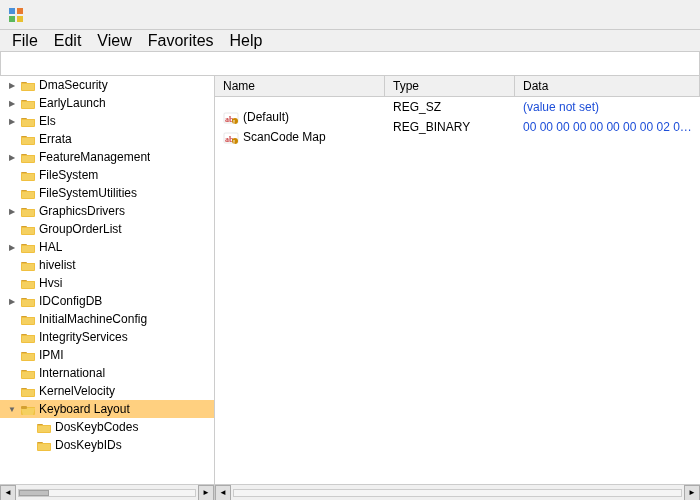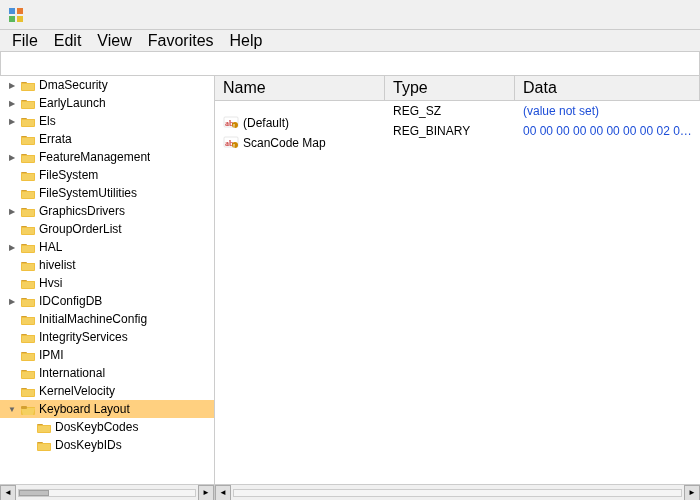--- a/index.html
+++ b/index.html
@@ -154,21 +154,21 @@
     .right-pane::-webkit-scrollbar-thumb { background: #c0c0c0; border: 1px solid #a0a0a0; }
     
     .col-headers {
       display: flex;
       border-bottom: 1px solid #ccc;
       background: #f0f0f0;
       flex-shrink: 0;
     }
     .col-header {
       padding: 3px 8px;
-      font-size: 16px;
+      font-size: 12px;
       font-weight: normal;
       border-right: 1px solid #ccc;
       cursor: default;
     }
     .col-name { width: 170px; }
     .col-type { width: 130px; }
     .col-data { flex: 1; }
     
     .reg-row {
       display: flex;
@@ -176,21 +176,21 @@
       height: 20px;
       cursor: default;
     }
     .reg-cell {
       padding: 1px 8px;
       font-size: 12px;
       overflow: hidden;
       text-overflow: ellipsis;
       white-space: nowrap;
     }
-    .reg-cell.name { width: 170px; display: flex; align-items: flex-end; gap: 4px; margin-top: 21px; }
+    .reg-cell.name { width: 170px; display: flex; align-items: flex-start; gap: 4px; margin-top: 21px; }
     .reg-cell.type { width: 130px; }
     .reg-cell.data-val { flex: 1; color: #1d4ed8; }
     
     .h-scroll-area {
       height: 16px;
       background: #f0f0f0;
       border-top: 1px solid #ccc;
       display: flex;
       align-items: center;
       flex-shrink: 0;

